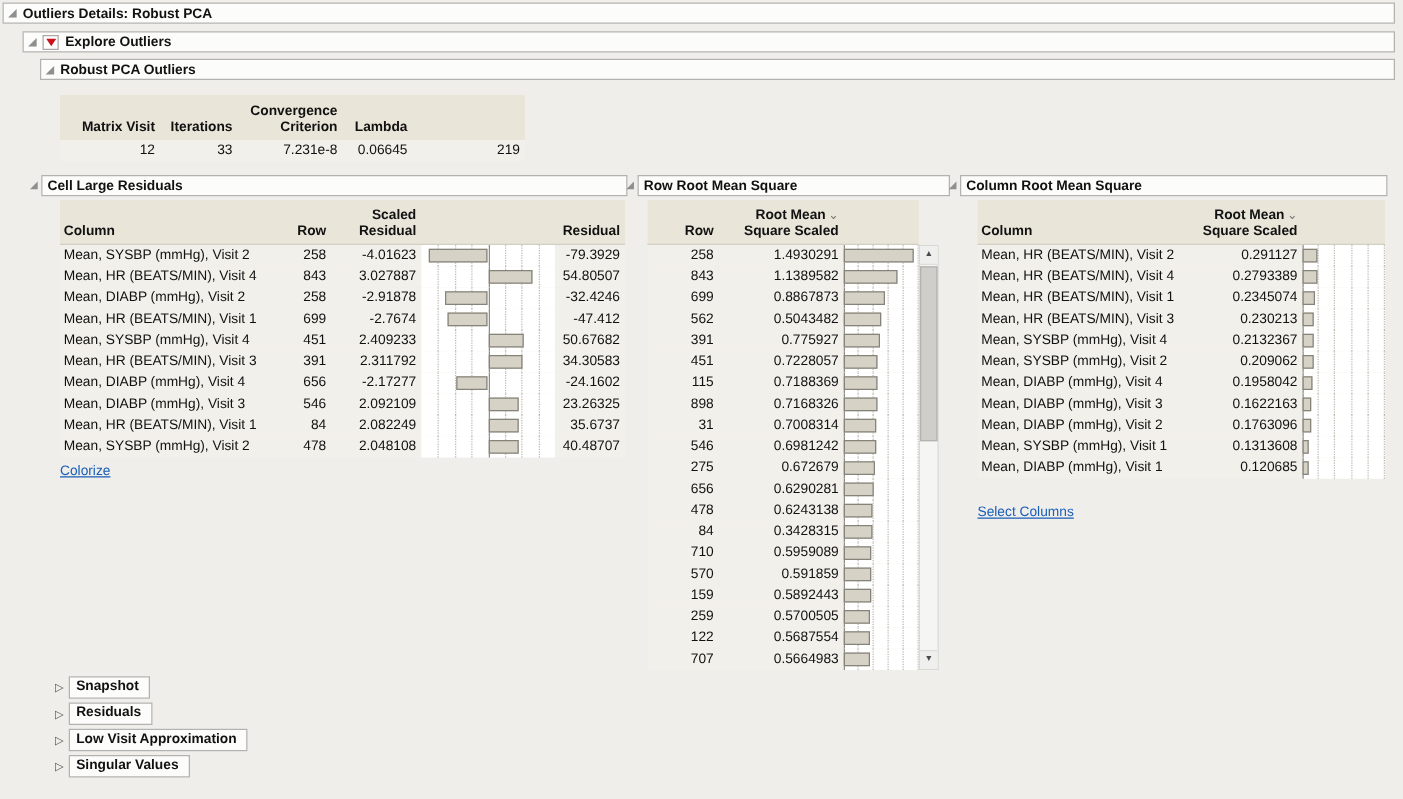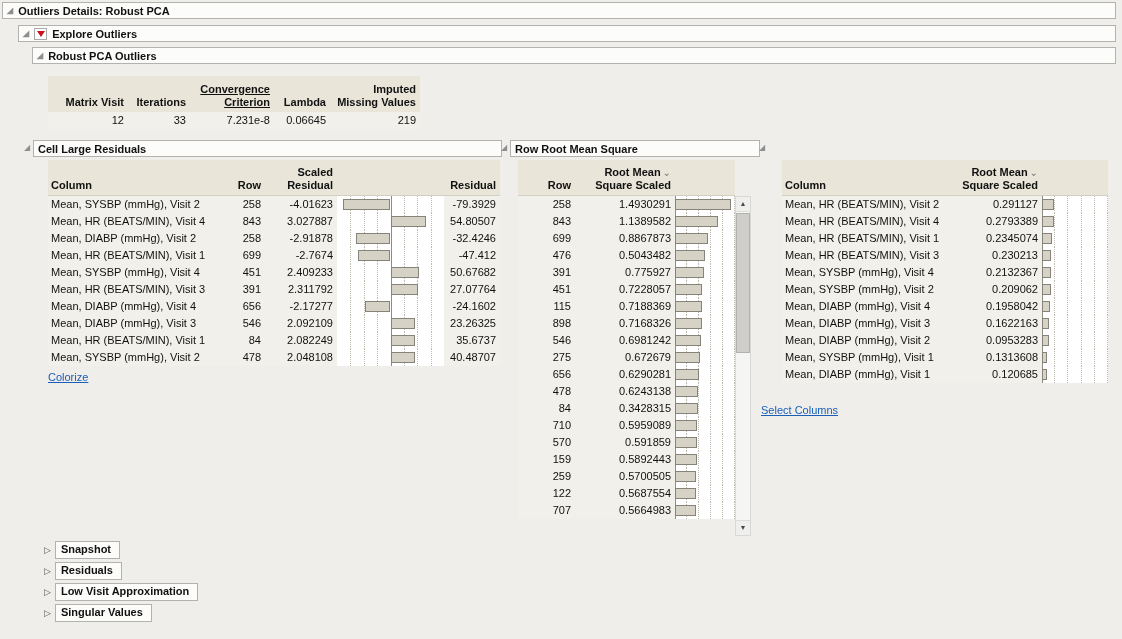--- a/index.html
+++ b/index.html
@@ -74,31 +74,27 @@
   <div class="tbl" style="left:48px;top:76px;">
     <div class="sum-head" id="summary-head">
         <div class="sum-th" style="width: 80px;">
           <div class="hline"></div>
           <div class="hline">Matrix Visit</div>
         </div>
         <div class="sum-th" style="width: 62px;">
           <div class="hline"></div>
           <div class="hline">Iterations</div>
         </div>
-        <div class="sum-th" style="width: 84px; text-decoration: underline;">
+        <div class="sum-th" style="width: 84px;">
           <div class="hline">Convergence</div>
           <div class="hline">Criterion</div>
         </div>
         <div class="sum-th" style="width: 56px;">
           <div class="hline"></div>
           <div class="hline">Lambda</div>
-        </div>
-        <div class="sum-th" style="width: 90px;">
-          <div class="hline">Imputed</div>
-          <div class="hline">Missing Values</div>
         </div>
       </div>
     <div class="sum-vals" id="summary-vals">
         <div class="sum-td" style="width: 80px;">12</div>
         <div class="sum-td" style="width: 62px;">33</div>
         <div class="sum-td" style="width: 84px;">7.231e-8</div>
         <div class="sum-td" style="width: 56px;">0.06645</div>
         <div class="sum-td" style="width: 90px;">219</div>
       </div>
   </div>
@@ -212,21 +208,21 @@
           <div class="chart-cell clr-c4">
             <div class="grid" style="left: 13.375px;"></div>
             <div class="grid" style="left: 26.75px;"></div>
             <div class="grid" style="left: 40.125px;"></div>
             <div class="grid solid" style="left: 53.5px;"></div>
             <div class="grid" style="left: 66.875px;"></div>
             <div class="grid" style="left: 80.25px;"></div>
             <div class="grid" style="left: 93.625px;"></div>
             <div class="bar" style="width: 27.4846px; left: 53.5px;"></div>
           </div>
-          <div class="td clr-c5 num">27.07764</div>
+          <div class="td clr-c5 num">34.30583</div>
         </div>
         <div class="trow">
           <div class="td clr-c1">Mean, DIABP (mmHg), Visit 4</div>
           <div class="td clr-c2 num">656</div>
           <div class="td clr-c3 num">-2.17277</div>
           <div class="chart-cell clr-c4">
             <div class="grid" style="left: 13.375px;"></div>
             <div class="grid" style="left: 26.75px;"></div>
             <div class="grid" style="left: 40.125px;"></div>
             <div class="grid solid" style="left: 53.5px;"></div>
@@ -338,21 +334,21 @@
             <div class="grid solid" style="left: 0px;"></div>
             <div class="grid" style="left: 11px;"></div>
             <div class="grid" style="left: 23px;"></div>
             <div class="grid" style="left: 35px;"></div>
             <div class="grid" style="left: 47px;"></div>
             <div class="grid" style="left: 59px;"></div>
             <div class="bar" style="left: 0px; width: 33.2545px;"></div>
           </div>
         </div>
         <div class="trow">
-          <div class="td rr-c1 num">476</div>
+          <div class="td rr-c1 num">562</div>
           <div class="td rr-c2 num">0.5043482</div>
           <div class="chart-cell rr-c3">
             <div class="grid solid" style="left: 0px;"></div>
             <div class="grid" style="left: 11px;"></div>
             <div class="grid" style="left: 23px;"></div>
             <div class="grid" style="left: 35px;"></div>
             <div class="grid" style="left: 47px;"></div>
             <div class="grid" style="left: 59px;"></div>
             <div class="bar" style="left: 0px; width: 29.5327px;"></div>
           </div>
@@ -400,20 +396,33 @@
           <div class="td rr-c1 num">898</div>
           <div class="td rr-c2 num">0.7168326</div>
           <div class="chart-cell rr-c3">
             <div class="grid solid" style="left: 0px;"></div>
             <div class="grid" style="left: 11px;"></div>
             <div class="grid" style="left: 23px;"></div>
             <div class="grid" style="left: 35px;"></div>
             <div class="grid" style="left: 47px;"></div>
             <div class="grid" style="left: 59px;"></div>
             <div class="bar" style="left: 0px; width: 26.8812px;"></div>
+          </div>
+        </div>
+        <div class="trow">
+          <div class="td rr-c1 num">31</div>
+          <div class="td rr-c2 num">0.7008314</div>
+          <div class="chart-cell rr-c3">
+            <div class="grid solid" style="left: 0px;"></div>
+            <div class="grid" style="left: 11px;"></div>
+            <div class="grid" style="left: 23px;"></div>
+            <div class="grid" style="left: 35px;"></div>
+            <div class="grid" style="left: 47px;"></div>
+            <div class="grid" style="left: 59px;"></div>
+            <div class="bar" style="left: 0px; width: 26.2812px;"></div>
           </div>
         </div>
         <div class="trow">
           <div class="td rr-c1 num">546</div>
           <div class="td rr-c2 num">0.6981242</div>
           <div class="chart-cell rr-c3">
             <div class="grid solid" style="left: 0px;"></div>
             <div class="grid" style="left: 11px;"></div>
             <div class="grid" style="left: 23px;"></div>
             <div class="grid" style="left: 35px;"></div>
@@ -554,20 +563,23 @@
         </div>
       </div>
   </div>
   <div class="scrollbar" style="left:735px;top:196px;height:340px;">
     <div class="sb-arrow sb-up">▲</div>
     <div class="sb-thumb"></div>
     <div class="sb-arrow sb-down">▼</div>
   </div>
 
   <span class="panel-disc" style="left:759px;top:144px;">◢</span>
+  <div class="titlebar" style="left:768px;top:140px;width:342px;">
+    <span>Column Root Mean Square</span>
+  </div>
   <div class="tbl" style="left:782px;top:160px;">
     <div class="thead">
       <div class="th cr-c1">
           <div class="hline">Column</div>
         </div>
       <div class="th cr-c2 num">
         <div class="hline"><span>Root Mean</span><span class="caret">⌄</span></div>
         <div class="hline">Square Scaled</div>
       </div>
       <div class="th cr-c3"></div>
@@ -672,21 +684,21 @@
             <div class="grid" style="left: 12px;"></div>
             <div class="grid" style="left: 25px;"></div>
             <div class="grid" style="left: 39px;"></div>
             <div class="grid" style="left: 52px;"></div>
             <div class="grid" style="left: 65px;"></div>
             <div class="bar" style="left: 0px; width: 6.69142px;"></div>
           </div>
         </div>
         <div class="trow">
           <div class="td cr-c1">Mean, DIABP (mmHg), Visit 2</div>
-          <div class="td cr-c2 num">0.0953283</div>
+          <div class="td cr-c2 num">0.1763096</div>
           <div class="chart-cell cr-c3">
             <div class="grid solid" style="left: 0px;"></div>
             <div class="grid" style="left: 12px;"></div>
             <div class="grid" style="left: 25px;"></div>
             <div class="grid" style="left: 39px;"></div>
             <div class="grid" style="left: 52px;"></div>
             <div class="grid" style="left: 65px;"></div>
             <div class="bar" style="left: 0px; width: 6.51875px;"></div>
           </div>
         </div>
@@ -711,21 +723,21 @@
             <div class="grid" style="left: 12px;"></div>
             <div class="grid" style="left: 25px;"></div>
             <div class="grid" style="left: 39px;"></div>
             <div class="grid" style="left: 52px;"></div>
             <div class="grid" style="left: 65px;"></div>
             <div class="bar" style="left: 0px; width: 4.97826px;"></div>
           </div>
         </div>
       </div>
   </div>
-  <a class="link" style="left: 761px; top: 404px; color: rgb(26, 94, 184);">Select Columns</a>
+  <a class="link" style="left: 782px; top: 404px; color: rgb(26, 94, 184);">Select Columns</a>
 
   <div id="collapsed-sections">
       <div class="collapsed-row" style="top: 541px;">
         <span class="disc-collapsed">▷</span>
         <span class="collapsed-box">Snapshot</span>
       </div>
       <div class="collapsed-row" style="top: 562px;">
         <span class="disc-collapsed">▷</span>
         <span class="collapsed-box">Residuals</span>
       </div>

